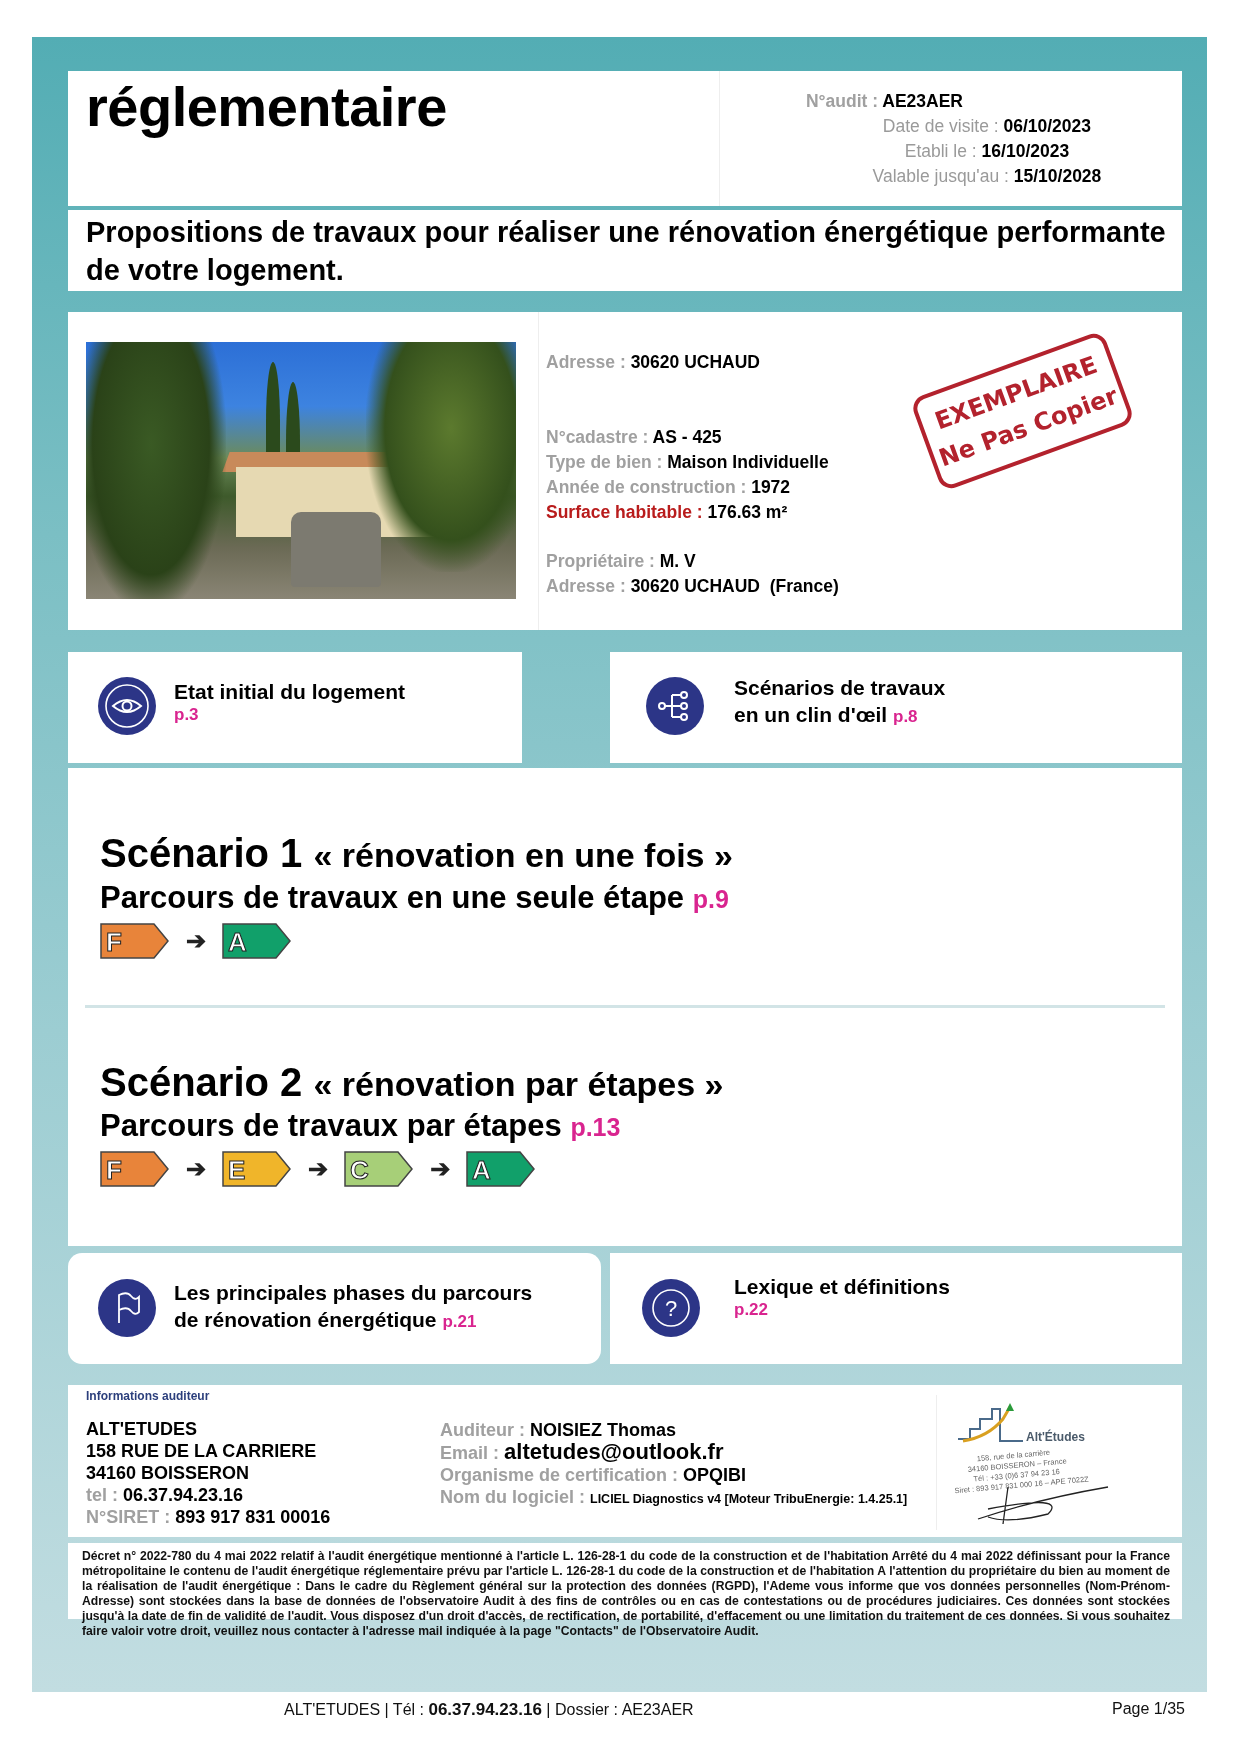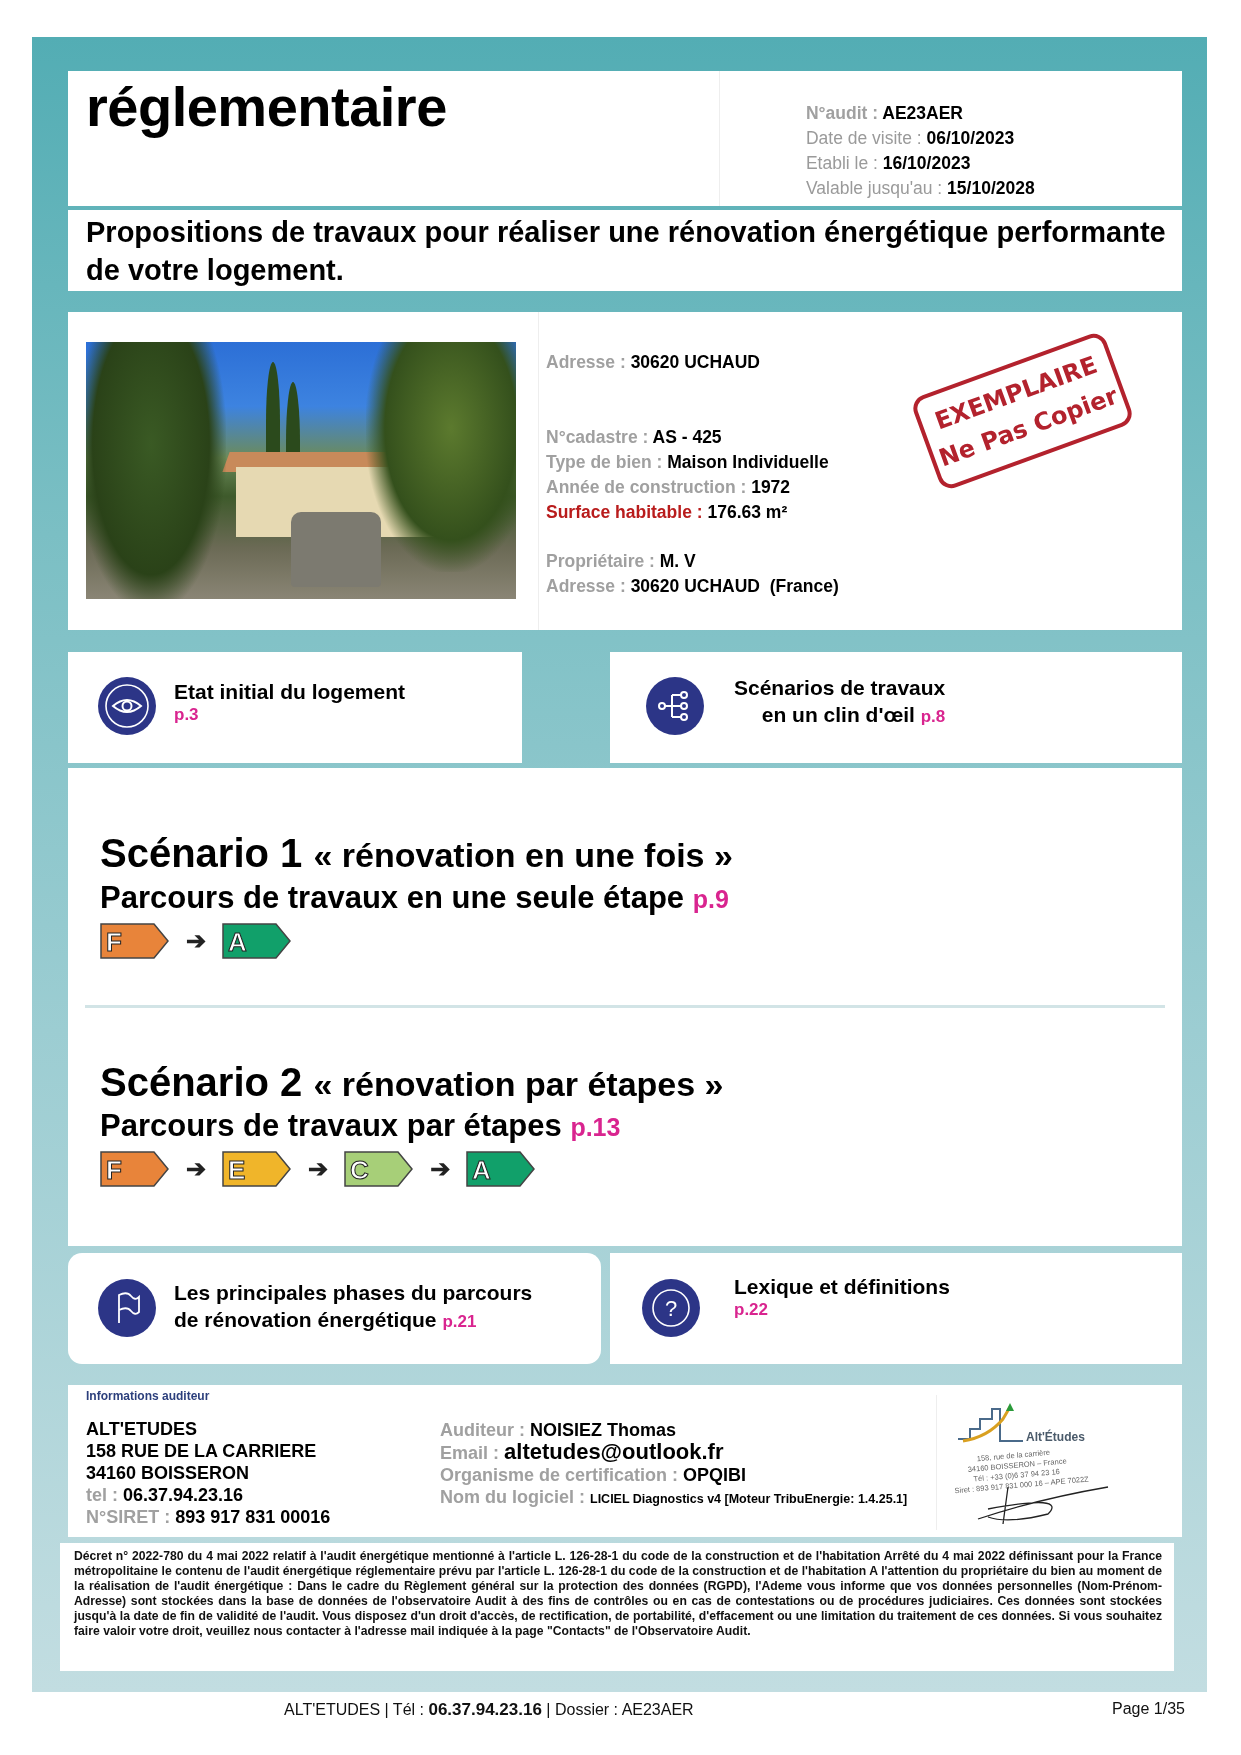--- a/index.html
+++ b/index.html
@@ -11,21 +11,21 @@
   }
   .panel { position: absolute; background: #fff; }
   .gray { color: #9a9a9a; }
   .bold { font-weight: bold; color: #000; }
   .pink { color: #d9248f; font-weight: bold; }
 
   
   #title-panel { left: 68px; top: 71px; width: 1114px; height: 135px; }
   #title-panel .title { position: absolute; left: 18px; top: 4px; font-size: 56px; font-weight: bold; line-height: 63px; letter-spacing: -0.5px; }
   #title-panel .divider { position: absolute; left: 651px; top: 0; width: 1px; height: 135px; background: #eee; }
-  .meta { position: absolute; right: 14px; top: 30px; text-align: left; font-size: 17.5px; line-height: 25px; }
+  .meta { position: absolute; right: 14px; top: 18px; text-align: center; font-size: 17.5px; line-height: 25px; }
   .meta .row { white-space: nowrap; }
   .meta .row.first { margin-right: 205px; }
 
   #subtitle-panel { left: 68px; top: 210px; width: 1114px; height: 81px; }
   #subtitle-panel .sub { position: absolute; left: 18px; top: 3px; font-size: 29px; font-weight: bold; line-height: 38px; width: 1090px; }
 
   
   #property-panel { left: 68px; top: 312px; width: 1114px; height: 318px; }
   .photo { position: absolute; left: 18px; top: 30px; width: 430px; height: 257px; overflow: hidden;
     background: linear-gradient(180deg, #2c6fd6 0%, #3d83e0 25%, #6c8b5a 45%, #3e5a2b 60%, #6b6a55 80%, #8a8575 100%); }
@@ -64,21 +64,21 @@
   
   #auditor-panel { left: 68px; top: 1385px; width: 1114px; height: 152px; }
   .aud-head { position: absolute; left: 18px; top: 4px; font-size: 12px; font-weight: bold; color: #2c3f7c; }
   .aud-left { position: absolute; left: 18px; top: 33px; font-size: 18px; line-height: 22px; font-weight: bold; }
   .aud-mid { position: absolute; left: 372px; top: 34px; font-size: 18px; line-height: 22px; }
   .aud-mid .gray { font-weight: bold; color: #a0a0a0; }
   .logo { position: absolute; left: 880px; top: 14px; width: 200px; height: 130px; }
   .aud-divider { position:absolute; left: 868px; top: 10px; width:1px; height:135px; background:#eee; }
 
   
-  #legal-panel { left: 60px; top: 1543px; width: 1114px; height: 128px; }
+  #legal-panel { left: 68px; top: 1543px; width: 1114px; height: 76px; }
   #legal-panel p { position: absolute; left: 14px; top: 6px; width: 1088px; font-size: 12.2px; line-height: 15px; text-align: justify; font-weight: bold; color: #111; }
 
   
   .footer { position: absolute; top: 1700px; left: 284px; font-size: 16px; color: #111; }
   .footer b { font-size: 17px; }
   .page { position: absolute; top: 1700px; right: 56px; font-size: 16px; color: #111; }
 </style>
 </head>
 <body>
 
@@ -147,21 +147,21 @@
 <div class="card" style="left:610px;top:652px;width:572px;height:111px;">
   <div class="icon-circle" style="left:36px;top:25px;">
     <svg width="58" height="58" viewBox="0 0 58 58">
         <circle cx="16" cy="29" r="3" fill="none" stroke="#fff" stroke-width="2"></circle>
         <circle cx="38" cy="18" r="3" fill="none" stroke="#fff" stroke-width="2"></circle>
         <circle cx="38" cy="29" r="3" fill="none" stroke="#fff" stroke-width="2"></circle>
         <circle cx="38" cy="40" r="3" fill="none" stroke="#fff" stroke-width="2"></circle>
         <path d="M19 29 H26 M26 18 V40 M26 18 H35 M26 29 H35 M26 40 H35" stroke="#fff" stroke-width="2" fill="none"></path>
       </svg>
   </div>
-  <div class="txt" style="left:124px;top:22px;text-align:right;">
+  <div class="txt" style="left:124px;top:22px;">
     <div>Scénarios de travaux</div>
     <div><span>en un clin d'œil</span> <span class="pink pg">p.8</span></div>
   </div>
 </div>
 
 <div class="panel" id="scenarios-panel">
   <div class="scen-title" style="top:62px;"><span>Scénario 1</span> <span class="q">« rénovation en une fois »</span></div>
   <div class="scen-sub" style="top:111px;"><span>Parcours de travaux en une seule étape</span> <span class="pink">p.9</span></div>
   <div class="labels" style="top:155px;">
     <span class="lbl">

